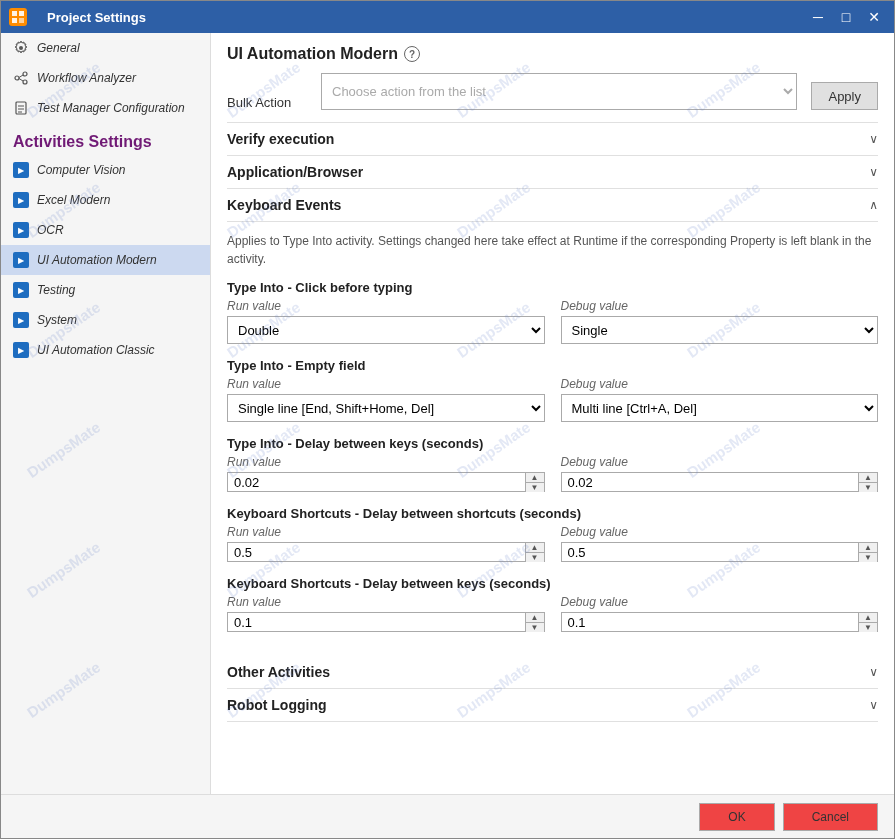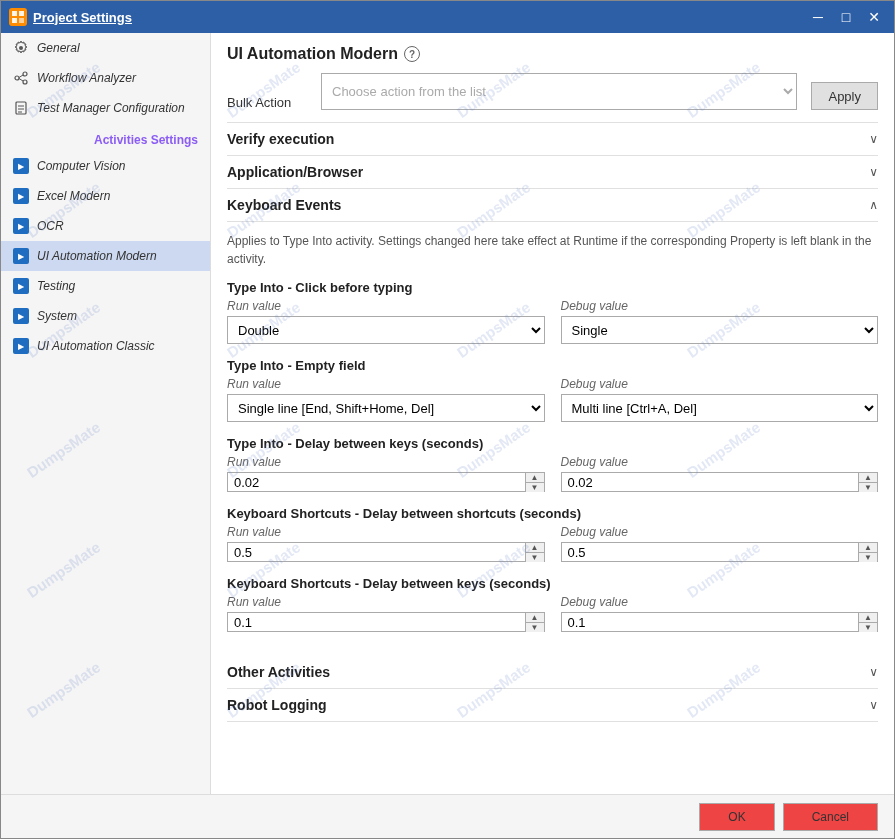--- a/index.html
+++ b/index.html
@@ -22,22 +22,21 @@
       display: flex;
       align-items: center;
       justify-content: space-between;
       padding: 0 8px;
       flex-shrink: 0;
     }
 
     .title-bar-left {
       display: flex;
       align-items: center;
-      gap: 6px;
-      text-decoration: underline;
+      gap: 20px;
     }
 
     .title-bar-icon {
       width: 18px;
       height: 18px;
       background: #ff8c00;
       border-radius: 3px;
       display: flex;
       align-items: center;
       justify-content: center;
@@ -98,24 +97,23 @@
       height: 16px;
       flex-shrink: 0;
       display: flex;
       align-items: center;
       justify-content: center;
       font-size: 12px;
     }
 
     .sidebar-section-label {
       padding: 10px 12px 4px 12px;
-      font-size: 12px;
-      color: #8b5cf6;
+      font-size: 16px;
+      color: #701a75;
       font-weight: 600;
-      text-align: right;
     }
 
     .sidebar-item-text {
       font-size: 12px;
       font-style: italic;
     }
 
     .right-panel {
       flex: 1;
       overflow-y: auto;

